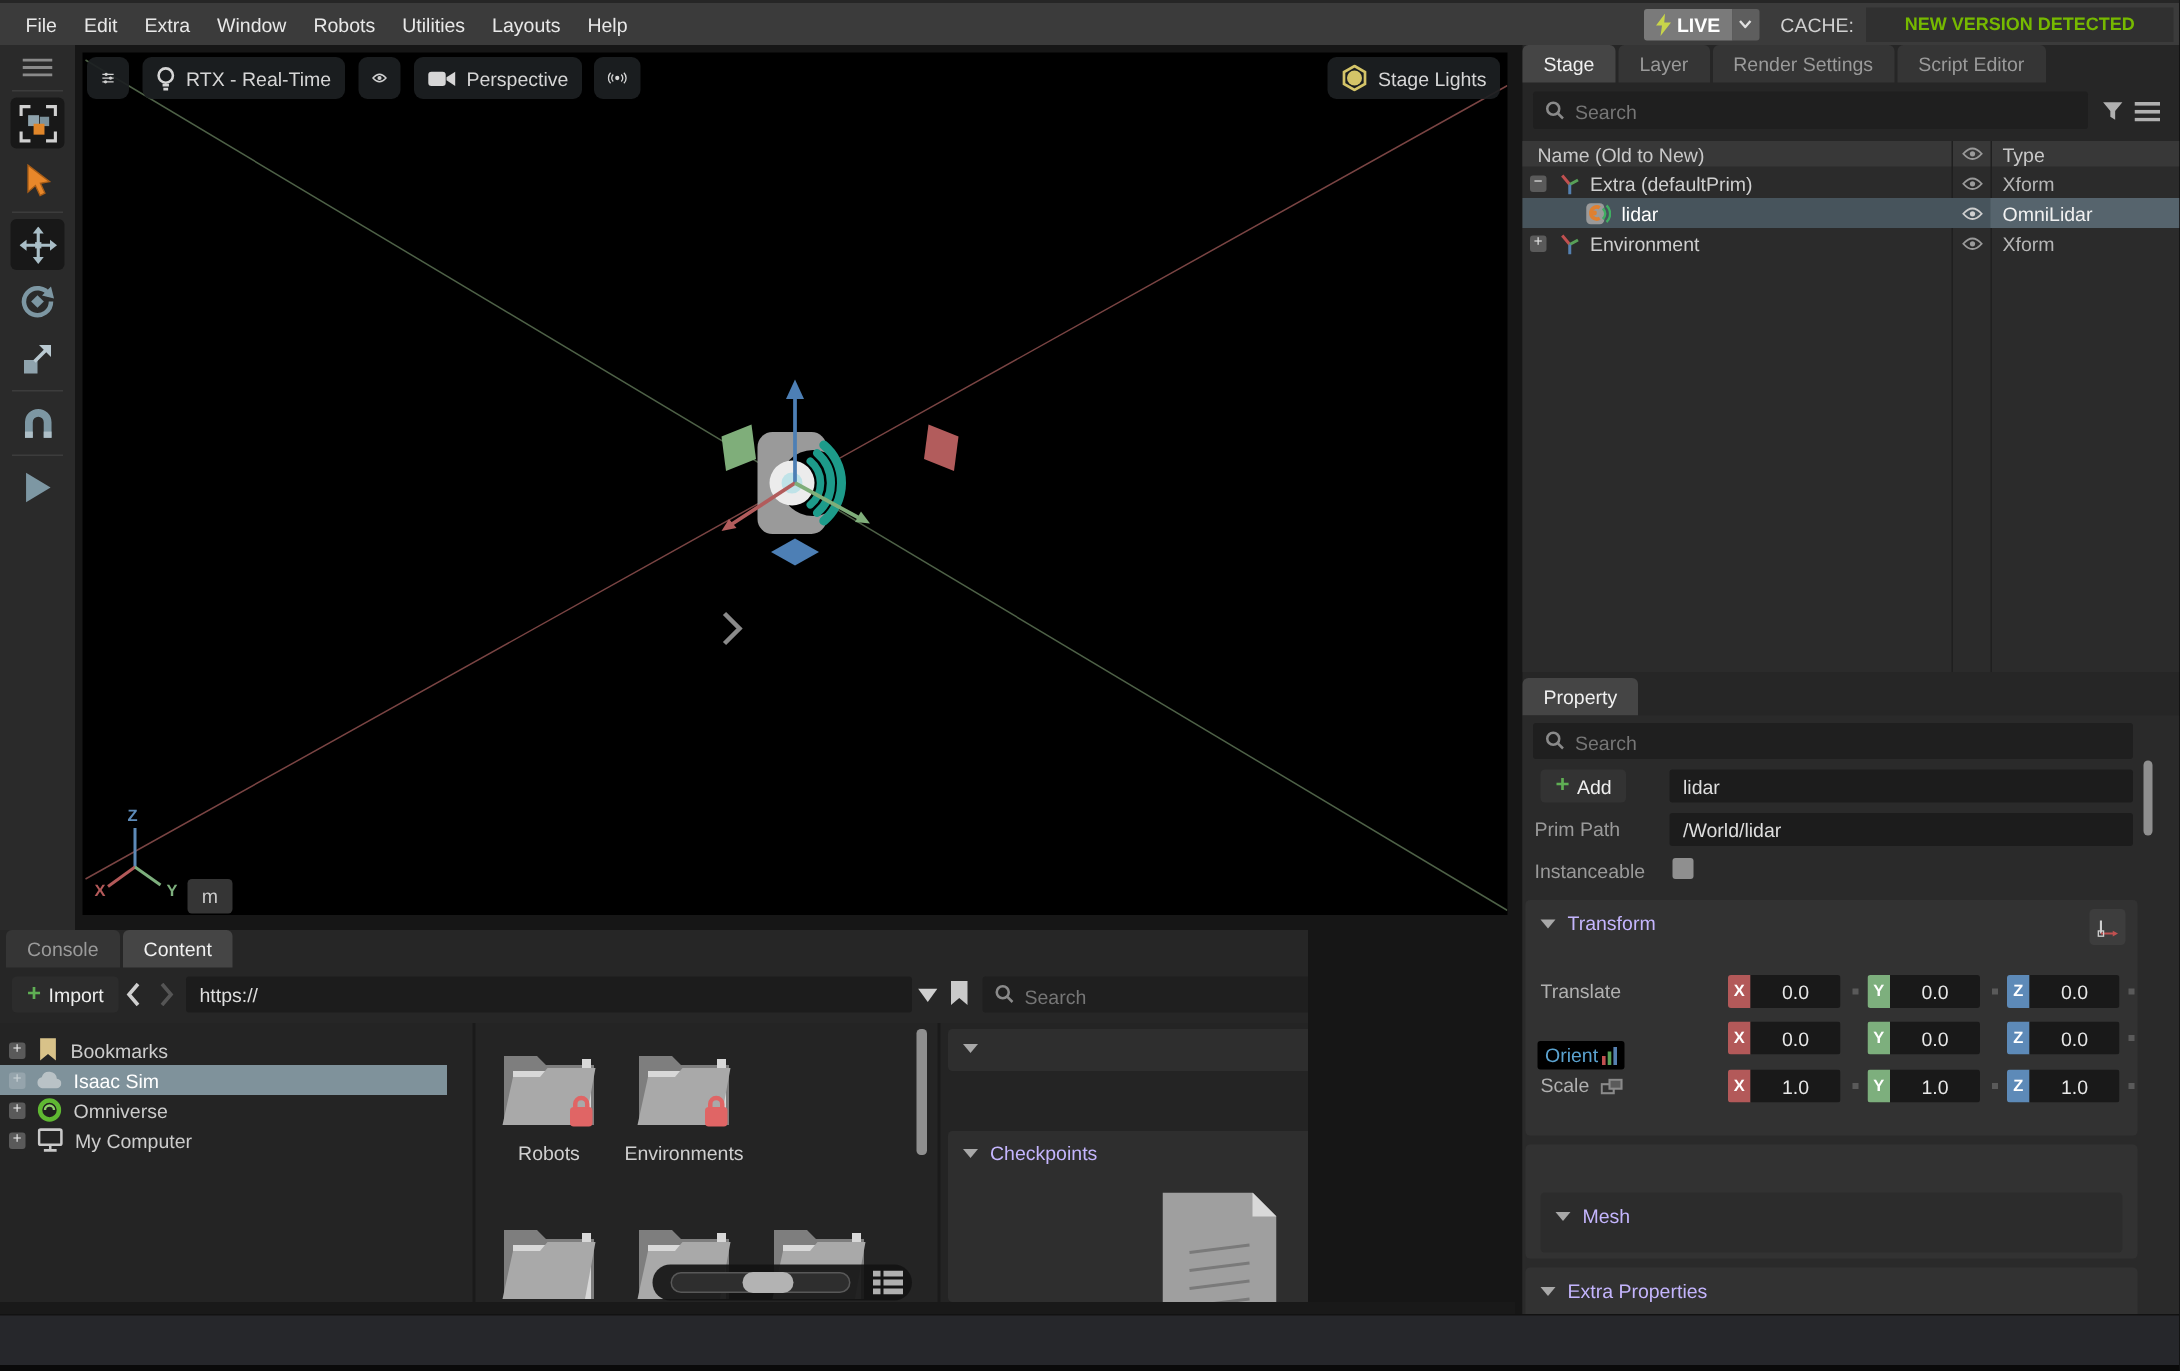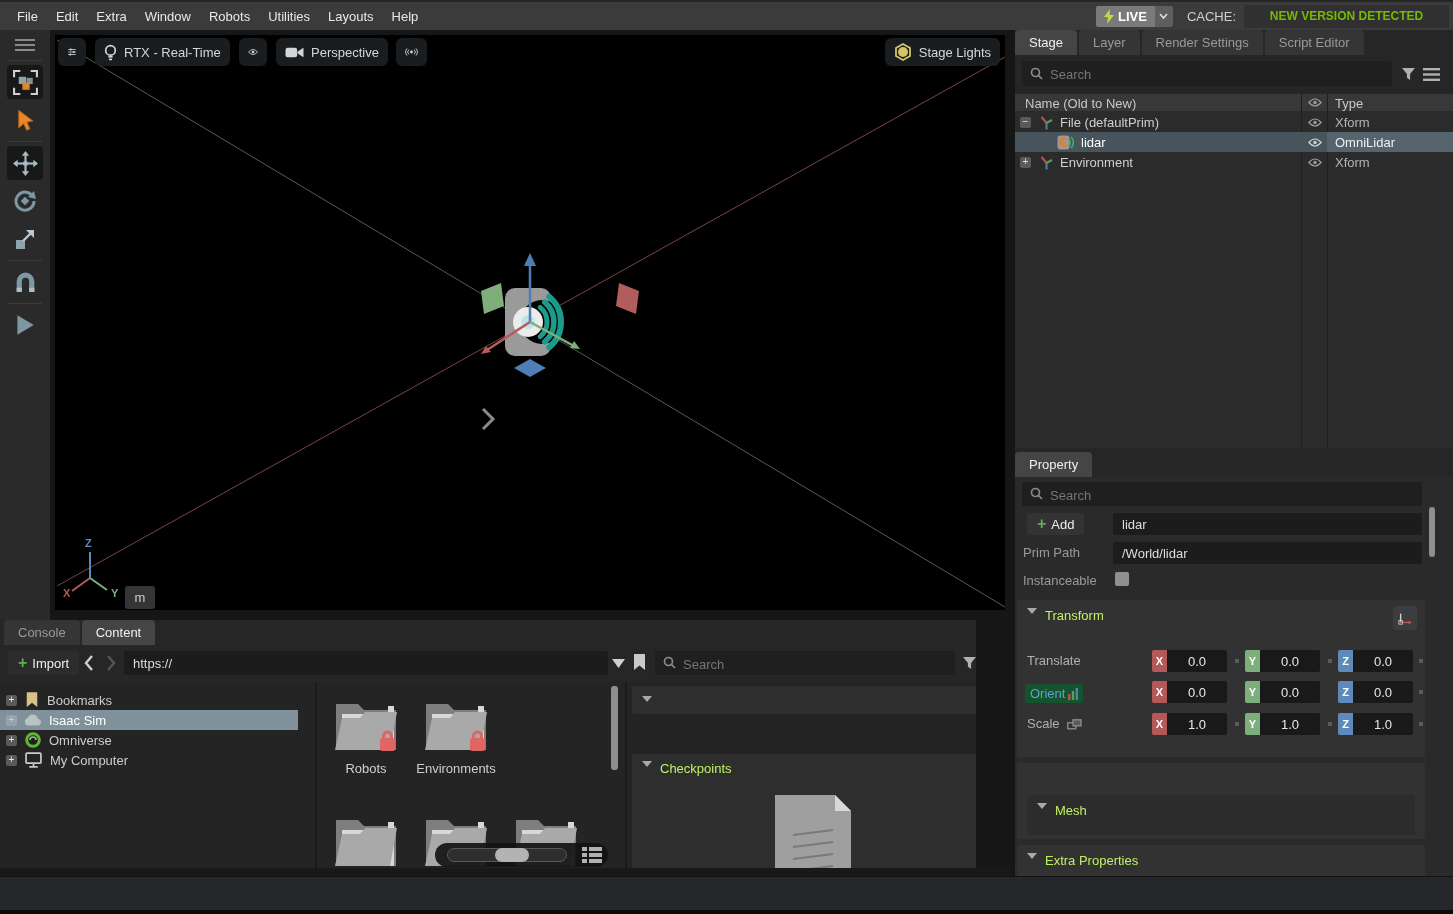--- a/index.html
+++ b/index.html
@@ -39,31 +39,31 @@
   .txt-field{background:#1c1c1c;border-radius:2px;border:none;outline:none;color:#dedede;
              font-family:inherit;font-size:13px;padding:0 9px;box-sizing:border-box;position:absolute;}
   .exp{width:11px;height:11px;background:#5a5a5a;border-radius:2px;color:#e8e8e8;font-size:10px;line-height:10px;
        text-align:center;display:inline-block;}
   .row-divider{position:absolute;width:1px;background:#1f1f1f;}
   
   .rpanel{position:absolute;left:1015px;top:30px;width:438px;height:846px;background:#262626;}
   .tree-header{position:absolute;left:0;top:64px;width:438px;height:17px;background:#383838;font-size:13px;color:#c8c8c8;}
   .tree-row{position:absolute;left:0;width:438px;height:20px;display:flex;align-items:center;}
   .section{position:absolute;background:#323232;border-radius:3px;}
-  .sec-head{display:flex;align-items:flex-start;gap:8px;padding:8px 0 0 10px;color:#bef264;}
+  .sec-head{display:flex;align-items:center;gap:8px;padding:8px 0 0 10px;color:#c4b5fd;}
   .arrow-down{width:0;height:0;border-left:5px solid transparent;border-right:5px solid transparent;border-top:6px solid #a8a8a8;}
   .fgroup{position:absolute;display:flex;height:22px;width:75px;border-radius:2px;overflow:hidden;top:0;}
   .fbadge{width:15px;display:flex;align-items:center;justify-content:center;color:#fff;font-size:11px;font-weight:bold;}
   .bx{background:#b35959;} .by{background:#7daf7d;} .bz{background:#5d8ab8;}
   .fval{flex:1;background:#191919;color:#e8e8e8;display:flex;align-items:center;justify-content:center;}
   .dot{position:absolute;top:9px;width:4px;height:4px;background:#5a5a5a;}
   .trow{position:absolute;left:0;width:408px;height:22px;}
   .tlabel{position:absolute;left:10px;top:3px;color:#b0b0b0;}
   
-  .cpanel{position:absolute;left:0;top:620px;width:976px;height:248px;background:#262626;overflow:hidden;}
+  .cpanel{position:absolute;left:0;top:620px;width:872px;height:248px;background:#262626;overflow:hidden;}
   .folder-tile{position:absolute;width:80px;text-align:center;color:#cfcfcf;}
   .scroll{position:absolute;background:#8f8f8f;border-radius:3px;}
   .info-box{position:absolute;left:632px;width:356px;background:#2e2e2e;border-radius:3px;}
   .imp-btn{position:absolute;display:flex;align-items:center;gap:5px;background:#2c2c2c;border-radius:3px;
            height:24px;padding:0 10px;color:#eee;}
   .plus{color:#5fae54;font-weight:bold;font-size:16px;line-height:14px;}
   .statusbar{position:absolute;left:0;top:876px;width:1453px;height:38px;background:#26272b;border-top:1px solid #121212;box-sizing:border-box;}
 </style>
 </head>
 <body>
@@ -311,21 +311,21 @@
 
       <div class="tree-row" style="top:18px">
         <span class="exp" style="margin-left:5px">−</span>
         <svg width="15" height="15" viewBox="0 0 14 15" style="margin-left:8px">
           <g stroke-width="2">
               <line x1="7" y1="8" x2="2" y2="2" stroke="#c05050"></line>
               <line x1="7" y1="8" x2="12.5" y2="5" stroke="#58a058"></line>
               <line x1="7" y1="8" x2="7" y2="14.5" stroke="#5580b0"></line>
             </g>
           </svg>
-        <span style="margin-left:6px;color:#cfcfcf">File (defaultPrim)</span>
+        <span style="margin-left:6px;color:#cfcfcf">Extra (defaultPrim)</span>
         <svg width="14" height="9" viewBox="0 0 16 10" style="position:absolute;left:293px">
           <path d="M1 5 Q8 -3 15 5 Q8 13 1 5Z" fill="none" stroke="#9a9a9a" stroke-width="1.4"></path>
             <circle cx="8" cy="5" r="2" fill="#9a9a9a"></circle>
           </svg>
         <span style="position:absolute;left:320px;color:#b5b5b5">Xform</span>
       </div>
 
       <div class="tree-row" style="top:38px;background:#47545c">
         <div style="position:absolute;left:312px;top:0;width:126px;height:20px;background:#56646d"></div>
         <svg width="17" height="17" viewBox="0 0 17 17" style="margin-left:42px">
@@ -416,21 +416,21 @@
           </div>
             <span class="dot" style="left:311px"></span>
           <div class="fgroup" style="left:321px">
             <span class="fbadge bz">Z</span>
             <div class="fval">0.0</div>
           </div>
             <span class="dot" style="left:402px"></span>
         </div>
 
         <div class="trow" style="top:81px">
-          <span style="position:absolute;left:8px;top:3px;background:#14532d;border-radius:2px;padding:2px 5px;display:inline-flex;align-items:center;gap:3px">
+          <span style="position:absolute;left:8px;top:13px;background:#000000;border-radius:2px;padding:2px 5px;display:inline-flex;align-items:center;gap:3px">
             <span style="color:#5ba3d0">Orient</span>
             <svg width="10" height="12" viewBox="0 0 10 12">
               <rect x="0" y="6" width="2.4" height="6" fill="#c05050"></rect>
                 <rect x="3.8" y="3" width="2.4" height="9" fill="#58a058"></rect>
                 <rect x="7.6" y="0" width="2.4" height="12" fill="#5580b0"></rect>
               </svg>
           </span>
           <div class="fgroup" style="left:135px">
             <span class="fbadge bx">X</span>
             <div class="fval">0.0</div>

